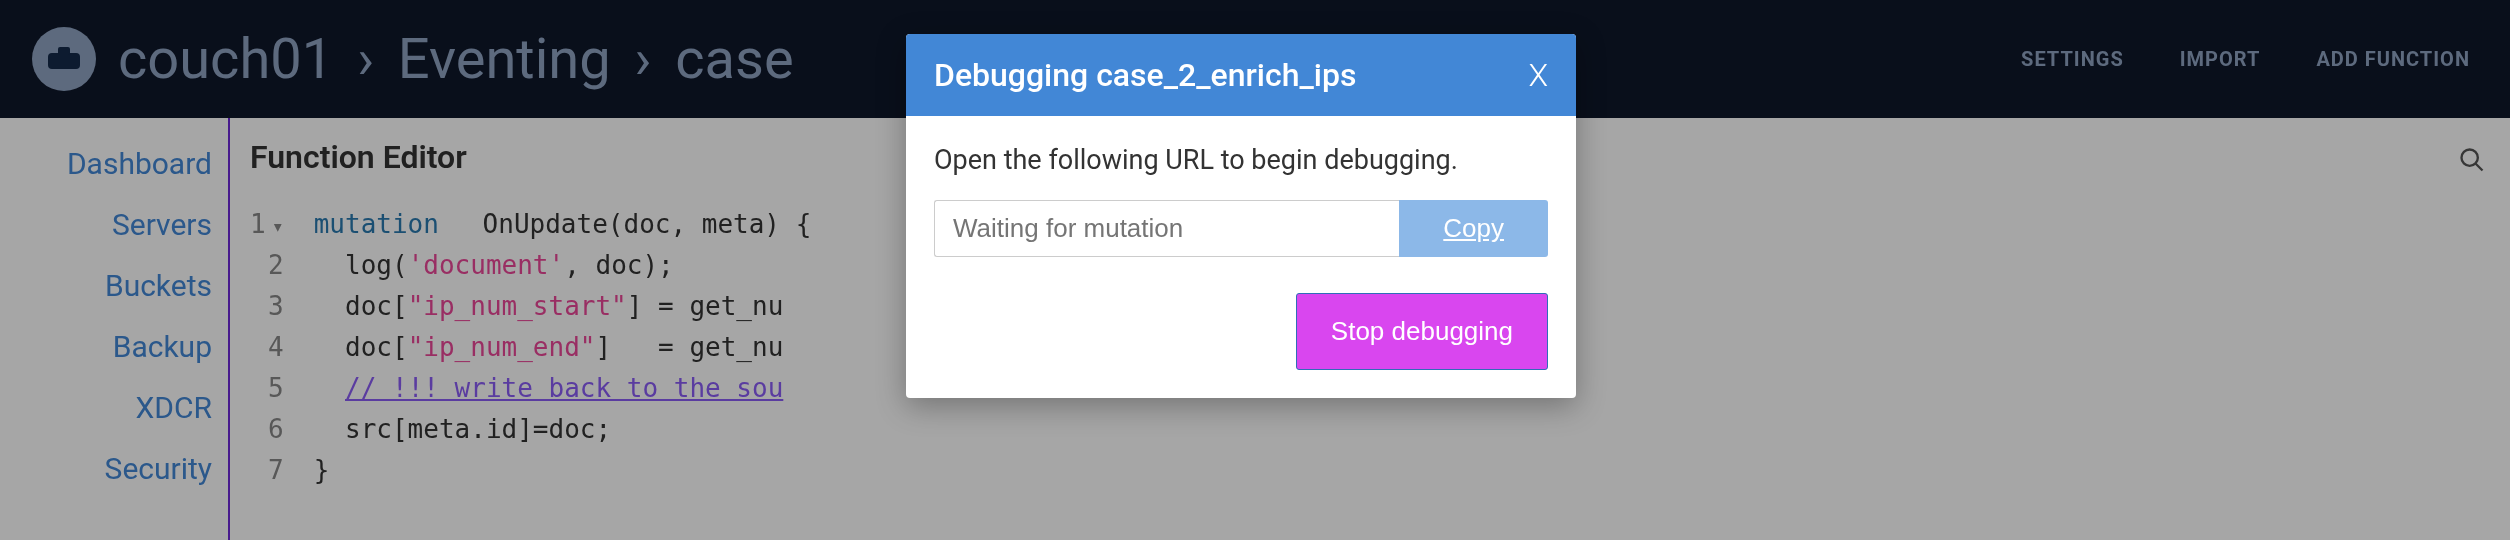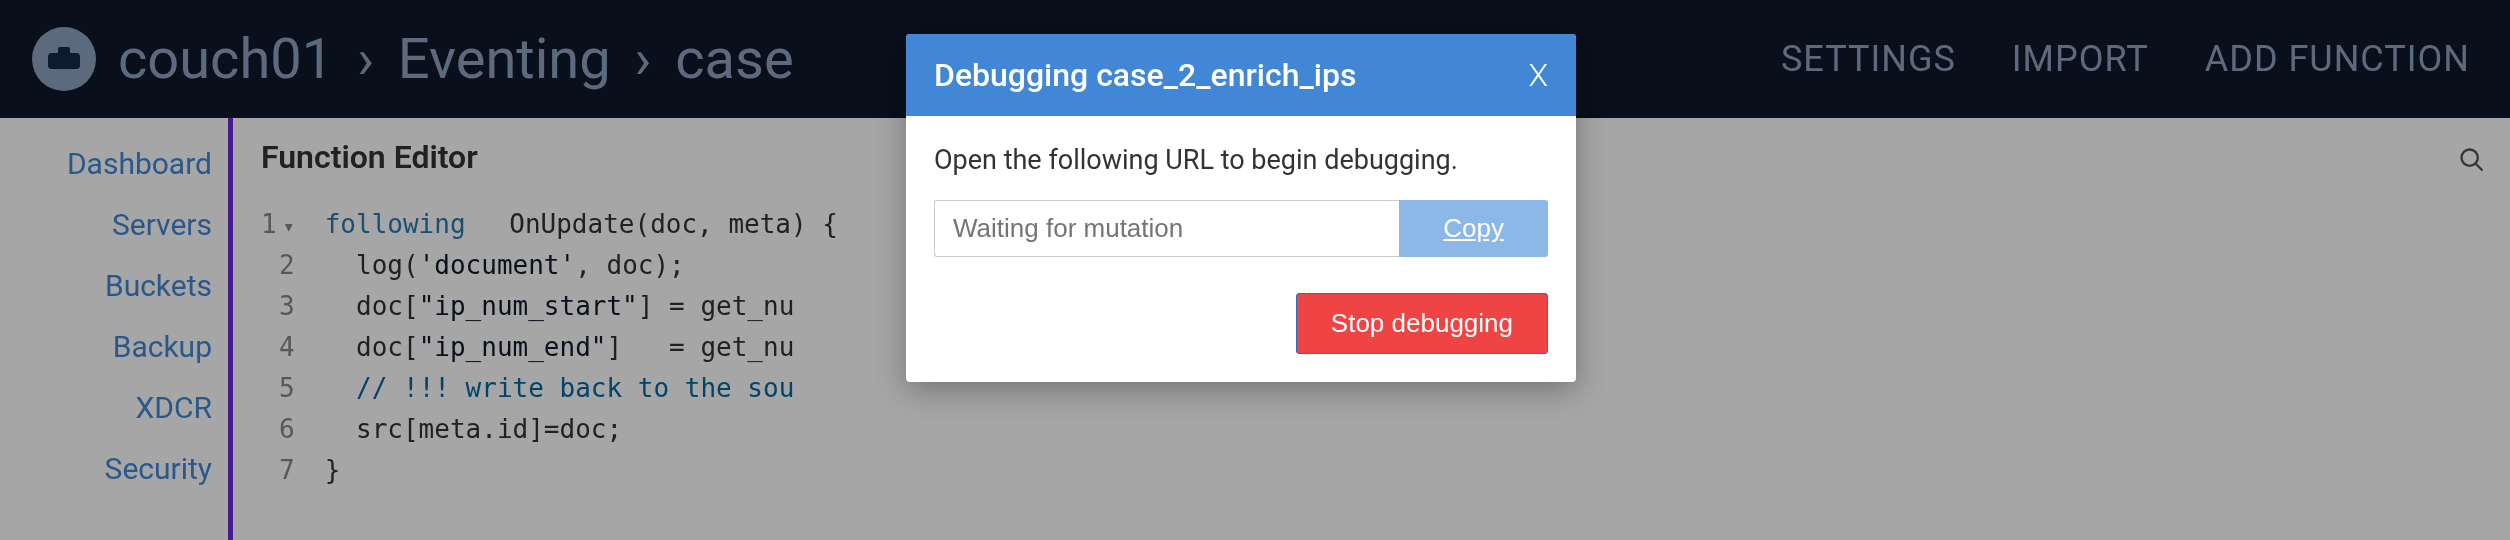--- a/index.html
+++ b/index.html
@@ -30,22 +30,22 @@
       font-weight: 400;
       flex: 1;
       white-space: nowrap;
       overflow: hidden;
     }
     .breadcrumb .sep { margin: 0 10px; }
     .topbar-actions {
       display: flex;
       gap: 56px;
       color: #8fa4c2;
-      font-size: 36px;
-      font-weight: 400;
+      font-size: 20px;
+      font-weight: 700;
       letter-spacing: 1px;
     }
     .topbar-action { cursor: pointer; }
     .main {
       display: flex;
       height: calc(100% - 118px);
     }
     .sidebar {
       width: 228px;
       padding-top: 28px;
@@ -56,22 +56,22 @@
       padding-right: 16px;
     }
     .sidebar-item {
       color: #4287d6;
       font-size: 30px;
       cursor: pointer;
       text-align: right;
     }
     .content {
       flex: 1;
-      padding: 20px 28px;
-      border-left: 5px solid #6d28d9;
+      padding: 20px 20px;
+      border-left: 2px solid #6d28d9;
       position: relative;
     }
     .content-title {
       font-size: 32px;
       font-weight: 600;
       color: #333;
       margin-bottom: 28px;
     }
     .search-icon {
       position: absolute;
@@ -89,22 +89,22 @@
       text-align: right;
       color: #888;
       padding-right: 30px;
       user-select: none;
     }
     .gutter div { height: 41px; }
     .code { color: #333; }
     .code div { height: 41px; white-space: pre; }
     .tok-kw { color: #2a7ab0; }
     .tok-fn { color: #333; margin-left: 28px; }
-    .tok-str { color: #0f172a; }
-    .tok-com { color: #0369a1; }
+    .tok-str { color: #ec4899; }
+    .tok-com { color: #8b5cf6; text-decoration: underline; }
     .fold-marker::after { content: "▾"; margin-left: 6px; font-size: 20px; color: #888; }
 
     
     .overlay {
       position: absolute;
       inset: 0;
       background: rgba(0,0,0,0.35);
     }
 
     .modal {
@@ -160,24 +160,24 @@
       font-size: 26px;
       cursor: pointer;
       border-radius: 0 3px 3px 0;
       text-decoration: underline;
     }
     .modal-footer {
       display: flex;
       justify-content: flex-end;
     }
     .stop-btn {
-      background: #ef4444;
+      background: #d946ef;
       color: #fff;
       border: 1px solid #2f6db8;
-      padding: 14px 34px;
+      padding: 22px 34px;
       font-size: 26px;
       cursor: pointer;
       border-radius: 3px;
     }
   </style>
 </head>
 <body>
 
 <div class="topbar">
   <span class="logo">
@@ -223,21 +223,21 @@
       <div class="gutter">
         <div class="fold-marker">1</div>
         <div>2</div>
           <div>3</div>
           <div>4</div>
           <div>5</div>
           <div>6</div>
           <div>7</div>
       </div>
       <div class="code">
-        <div><span class="tok-kw">following</span> <span class="tok-fn">OnUpdate</span>(doc, meta) {</div>
+        <div><span class="tok-kw">mutation</span> <span class="tok-fn">OnUpdate</span>(doc, meta) {</div>
         <div>  log(<span class="tok-str">'document'</span>, doc);</div>
         <div>  doc[<span class="tok-str">"ip_num_start"</span>] = get_nu</div>
         <div>  doc[<span class="tok-str">"ip_num_end"</span>]   = get_nu</div>
         <div>  <span class="tok-com">// !!! write back to the sou</span></div>
         <div>  src[meta.id]=doc;</div>
         <div>}</div>
       </div>
     </div>
   </div>
 </div>

